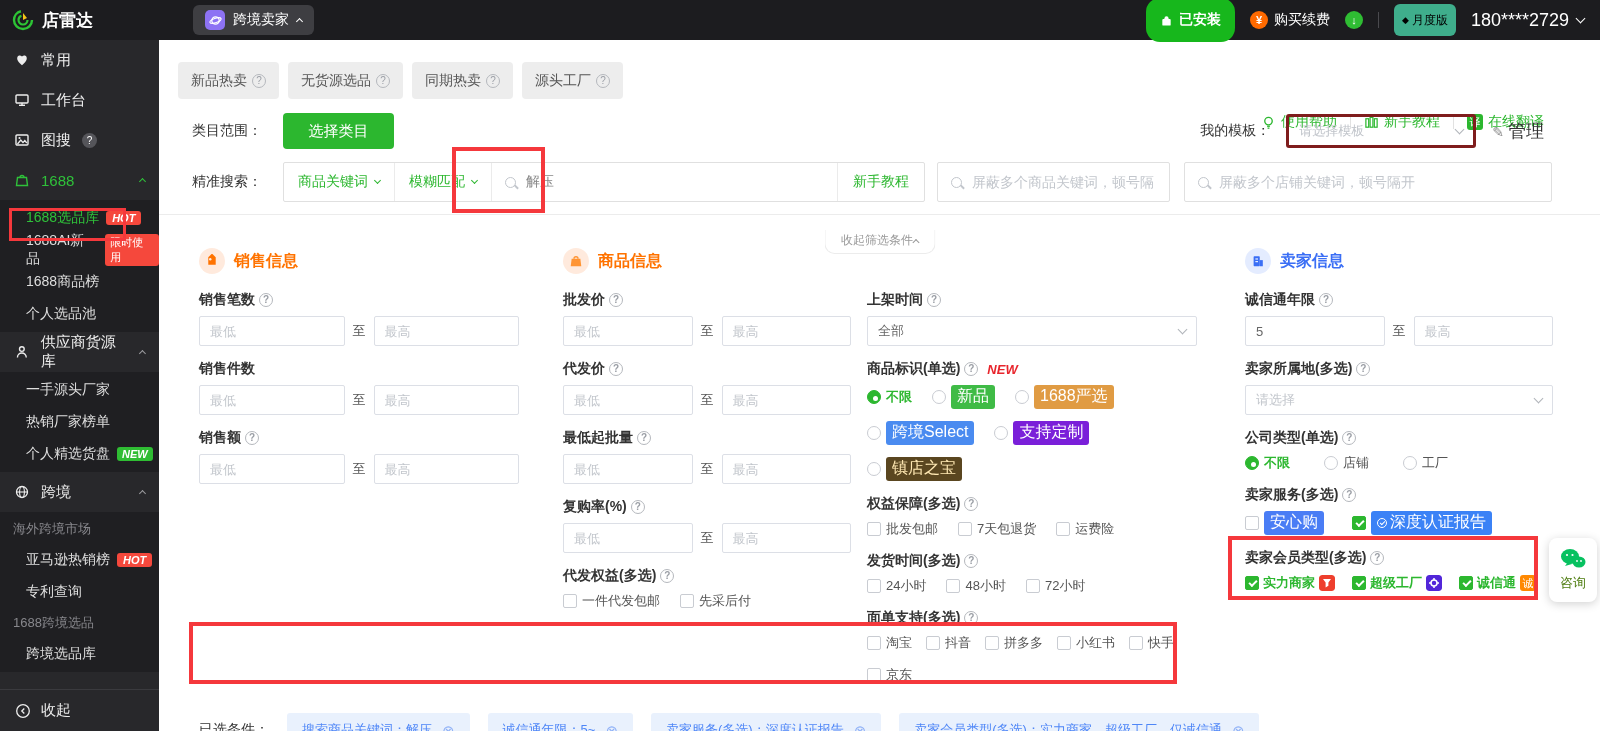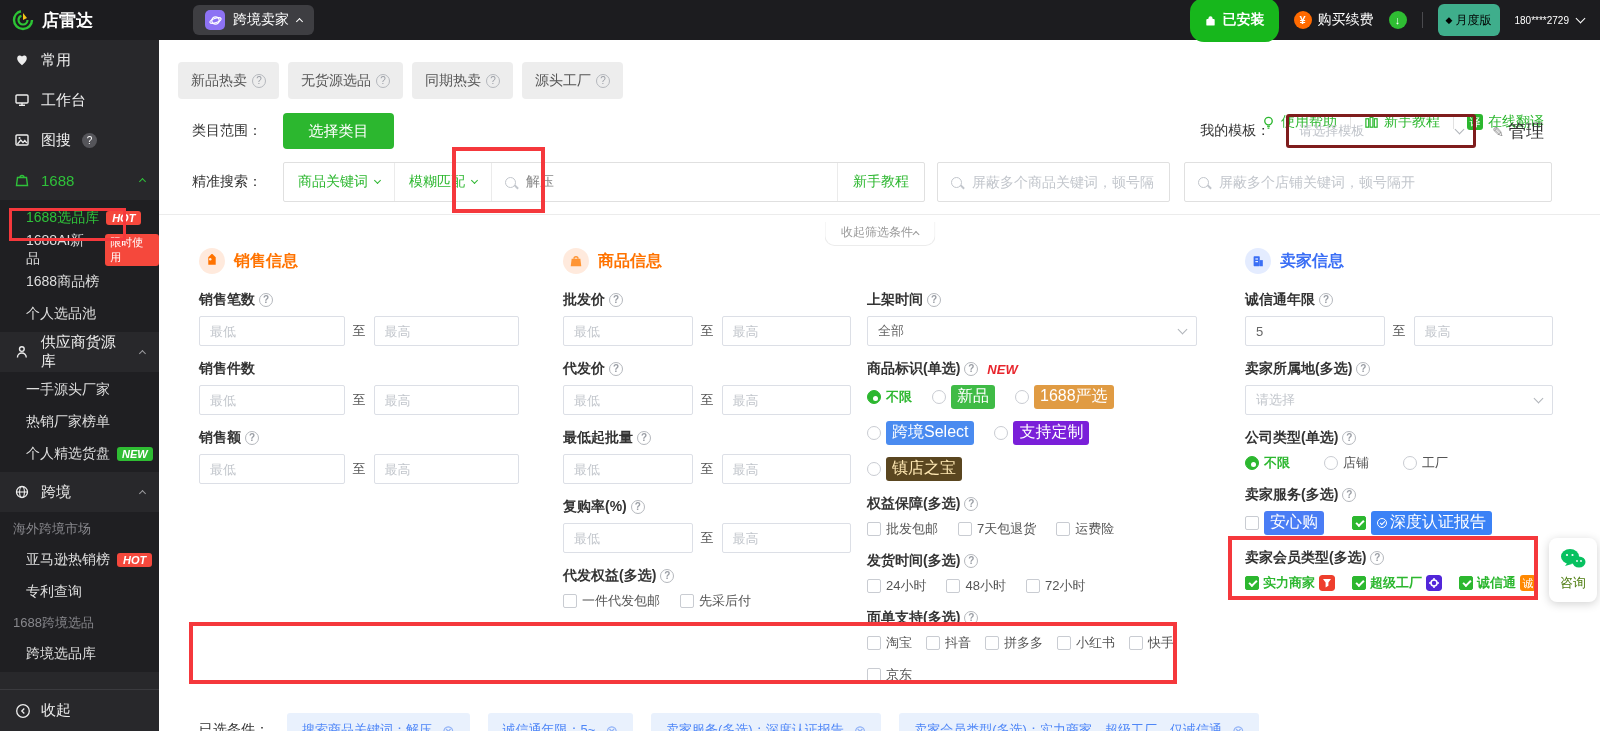--- a/index.html
+++ b/index.html
@@ -19,21 +19,21 @@
   .renew { display:flex; align-items:center; gap:6px; color:#fff; font-size:14px; }
   .yen-ico { width:18px; height:18px; border-radius:50%; background:#ff6a00; color:#fff; font-size:11px; font-weight:700;
              display:flex; align-items:center; justify-content:center; }
   .dl-ico { width:18px; height:18px; border-radius:50%; background:#2fbd33; color:#fff; font-size:11px;
             display:flex; align-items:center; justify-content:center; }
   .dl-ico::after { content:"↓"; }
   .vdiv-dark { width:1px; height:16px; background:#4a4a4e; }
   .plan-badge { height:32px; background:#3fae8c; border-radius:6px; color:#000000; font-size:12px; padding:0 8px;
                 display:flex; align-items:center; gap:3px; }
   .plan-badge::before { content:"◆"; font-size:9px; }
-  .account { color:#fff; font-size:10px; display:flex; align-items:center; gap:8px; }
+  .account { color:#fff; font-size:18px; display:flex; align-items:center; gap:8px; }
   .chev { display:inline-block; width:7px; height:7px; border-right:1.5px solid currentColor; border-bottom:1.5px solid currentColor; }
   .chev.down { transform:rotate(45deg); margin-top:-3px; }
   .chev.up { transform:rotate(-135deg); margin-top:3px; }
   .chev.sm { width:5px; height:5px; }
 
   
   .sidebar { position:absolute; left:0; top:40px; width:159px; height:691px; background:#28282b; z-index:5; }
   .side-item { height:40px; display:flex; align-items:center; gap:11px; padding:0 14px; color:#ededed; font-size:15px; cursor:pointer; }
   .side-item.green { color:#2fc13a; }
   .side-caret { margin-left:auto; color:#9a9a9e; }
@@ -91,21 +91,21 @@
                 right:-4px; bottom:-1px; }
   .block-input { height:40px; border:1px solid #e0e0e0; border-radius:2px; display:flex; align-items:center;
                  gap:8px; padding:0 13px; background:#fff; }
   .block-input input { border:none; outline:none; flex:1; font-size:14px; color:#666; font-family:inherit; }
   .block-input input::placeholder, .sg-input input::placeholder { color:#c2c6cc; }
   .bi-product { width:233px; margin-left:12px; }
   .bi-shop { width:368px; margin-left:14px; }
 
   .collapse-wrap { position:relative; height:20px; margin-top:12px; }
   .collapse-wrap::before { content:""; position:absolute; left:0; right:0; top:0; border-top:1px solid #ececec; }
-  .collapse-pill { position:absolute; left:50%; transform:translateX(-50%); top:8px; background:#fff;
+  .collapse-pill { position:absolute; left:50%; transform:translateX(-50%); top:16px; background:#fff;
                    border:1px solid #ececec; border-top:none; border-radius:0 0 10px 10px; padding:2px 16px 4px;
                    font-size:12px; color:#999; display:flex; align-items:center; gap:0; cursor:pointer; }
 
   
   .filters { display:flex; margin:14px 0 0 40px; }
   .fcol1 { width:320px; margin-right:44px; }
   .fcol2 { width:288px; margin-right:16px; }
   .fcol3 { width:330px; margin-right:48px; }
   .fcol4 { width:308px; }
   .sec-head { display:flex; align-items:center; gap:9px; height:26px; margin-bottom:16px; }

